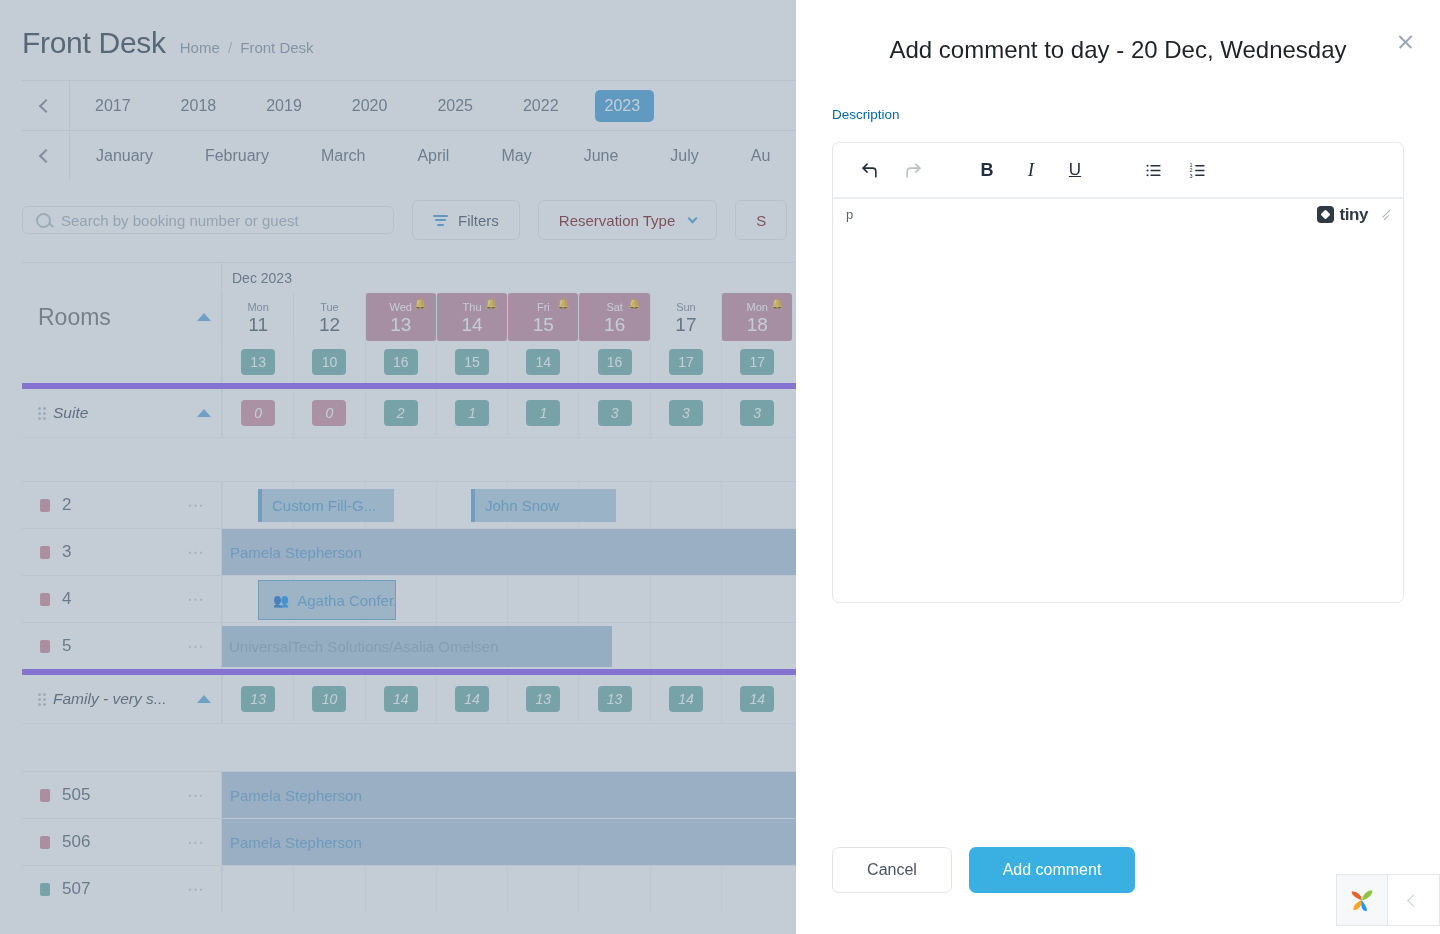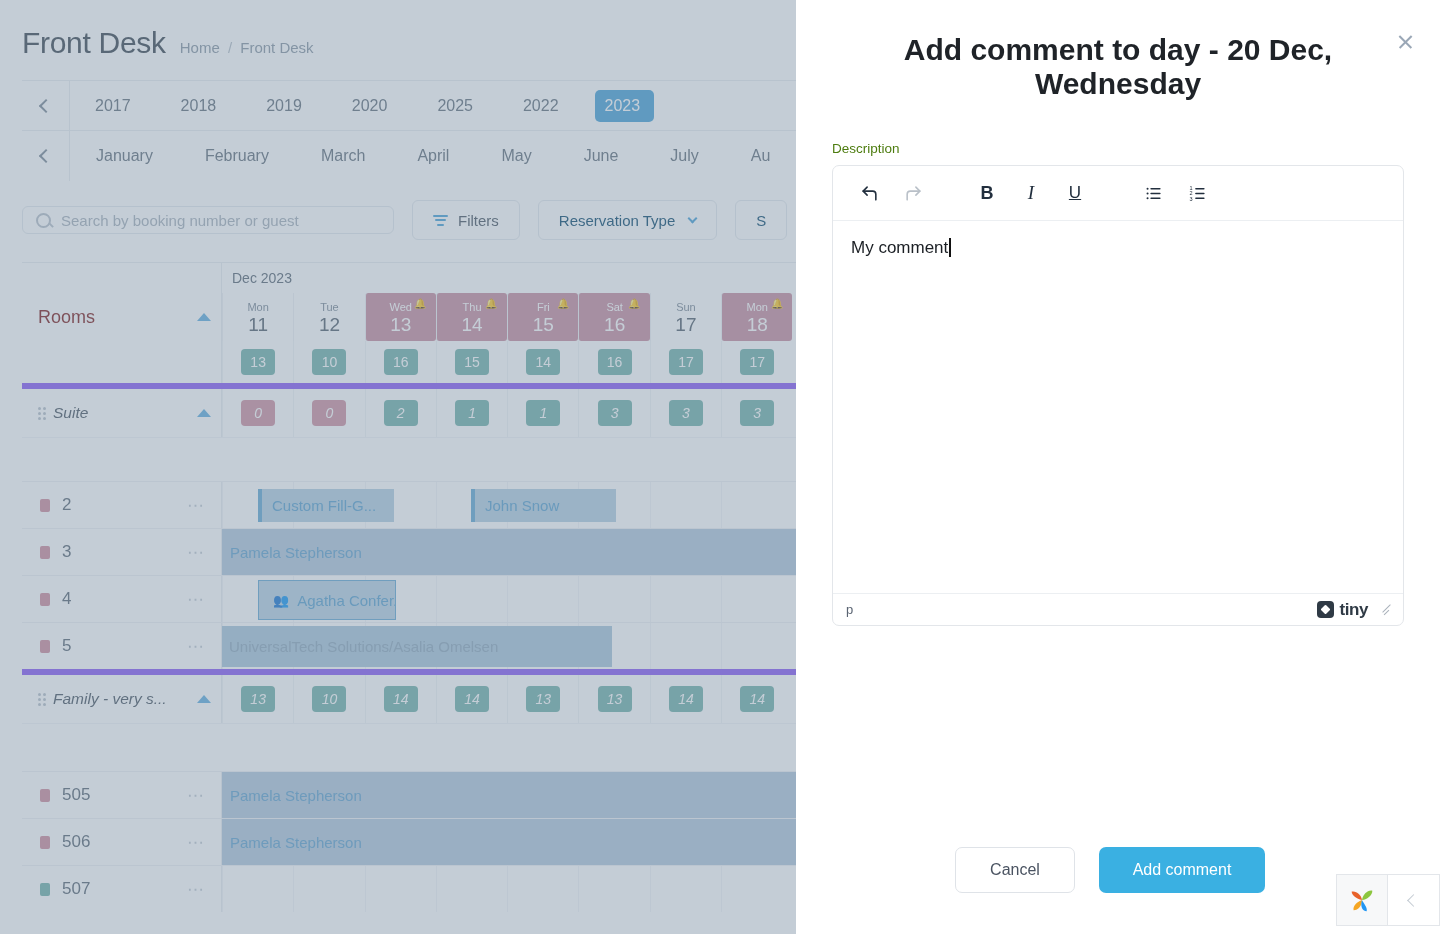--- a/index.html
+++ b/index.html
@@ -58,21 +58,21 @@
   .fbtn {
     height: 40px; border: 1px solid #e4e9ee; border-radius: 6px;
     display: flex; align-items: center; gap: 10px; padding: 0 20px;
     font-size: 15px; color: #4b5763;
   }
   .funnel { display: flex; flex-direction: column; gap: 2.5px; align-items: center; }
   .funnel i { display: block; height: 2px; background: #4aa3d8; border-radius: 1px; }
   .funnel i:nth-child(1) { width: 15px; }
   .funnel i:nth-child(2) { width: 11px; }
   .funnel i:nth-child(3) { width: 7px; }
-  .fbtn.muted { color: #0c4a6e; }
+  .fbtn.muted { color: #7f1d1d; }
   .caret { width: 7px; height: 7px; border-right: 2px solid #4aa3d8; border-bottom: 2px solid #4aa3d8;
            transform: rotate(45deg); margin-left: 4px; margin-top: -4px; }
 
   
   .grid { margin: 22px 22px 0 22px; border-top: 1px solid #e9edf1; }
   .gridhead { display: flex; }
   .lcol { width: 200px; flex: none; border-right: 1px solid #e9edf1; }
   .rcol { flex: 1; overflow: hidden; }
 
   .monthlabel { height: 30px; display: flex; align-items: center; padding-left: 10px;
@@ -84,21 +84,21 @@
     position: relative;
   }
   .day .dow { font-size: 11px; color: #7d8a97; line-height: 14px; }
   .day .dnum { font-size: 19px; color: #55626e; line-height: 21px; }
   .day.hl { background: #c98fa0; border-radius: 3px; }
   .day.hl .dow, .day.hl .dnum { color: #ffffff; }
   .bell { position: absolute; top: 5px; right: 9px; font-size: 10px; color: #ffffff; }
 
   .rowsHeadLeft { height: 48px; display: flex; align-items: center; padding: 0 10px 0 16px;
                   justify-content: space-between; }
-  .rooms-label { font-size: 18px; color: #7f1d1d; }
+  .rooms-label { font-size: 23px; color: #737373; }
   .tri { width: 0; height: 0; border-left: 7px solid transparent; border-right: 7px solid transparent;
          border-bottom: 8px solid #63b0e0; }
   .dots { display: grid; grid-template-columns: repeat(2, 3px); gap: 2px; margin-right: 7px; }
   .dots i { width: 3px; height: 3px; background: #b9c2cb; border-radius: 50%; display: block; }
 
   .countsrow { display: flex; height: 42px; align-items: center; }
   .cell { width: 71.3px; flex: none; display: flex; justify-content: center; align-items: center;
           border-left: 1px solid #f1f4f6; height: 42px; }
   .pill { width: 34px; height: 26px; border-radius: 4px; display: flex; align-items: center;
           justify-content: center; font-size: 14px; color: #ffffff; background: #74b3ab; }
@@ -143,24 +143,24 @@
     background: #ffffff; display: flex; flex-direction: column;
   }
   .modal-close { position: absolute; top: 28px; right: 22px; width: 26px; height: 26px;
                  display: flex; align-items: center; justify-content: center; color: #9aa7b6; }
   .xicon { position: relative; width: 17px; height: 17px; }
   .xicon::before, .xicon::after { content:""; position:absolute; left: 0; top: 8px; width: 17px; height: 1.6px;
      background: #9aa7b6; }
   .xicon::before { transform: rotate(45deg); }
   .xicon::after { transform: rotate(-45deg); }
 
-  .modal-title { text-align: center; font-size: 30px; font-weight: bold; color: #1f2328;
+  .modal-title { text-align: center; font-size: 24px; font-weight: normal; color: #1f2328;
                  line-height: 34px; padding: 33px 92px 0 92px; }
   .modal-body { padding: 40px 36px 0 36px; flex: 1; }
-  .desc-label { font-size: 13.5px; color: #4d7c0f; margin-bottom: 9px; }
+  .desc-label { font-size: 13.5px; color: #0369a1; margin-bottom: 20px; }
 
   .editor { border: 1px solid #e3e6ea; border-radius: 7px; height: 461px;
             display: flex; flex-direction: column; overflow: hidden; }
   .etoolbar { height: 55px; border-bottom: 1px solid #eceff2; display: flex; align-items: center;
               padding: 0 16px; gap: 4px; }
   .tbtn { width: 40px; height: 34px; display: flex; align-items: center; justify-content: center;
           color: #222f3e; font-size: 17px; border-radius: 4px; }
   .tbtn.dis { color: #b9c0c8; }
   .tgap { width: 26px; }
   .tgap2 { width: 30px; }
@@ -174,21 +174,21 @@
   .tinymark { width: 17px; height: 17px; border-radius: 4px; background: #2f3a45; position: relative; }
   .tinymark::after { content:""; position:absolute; left: 5px; top: 5px; width: 7px; height: 7px;
         background: #ffffff; border-radius: 1px; transform: rotate(45deg); }
   .tinytext { font-size: 17px; font-weight: bold; color: #2f3a45; letter-spacing: -0.4px; }
   .resizer { width: 12px; height: 12px; margin-left: 8px; position: relative; }
   .resizer::before, .resizer::after { content:""; position: absolute; background: #aab2bb; height: 1px; width: 11px;
       transform: rotate(-45deg); }
   .resizer::before { top: 4px; left: 0; }
   .resizer::after { top: 8px; left: 2px; width: 7px; }
 
-  .modal-footer { padding: 0 52px 41px 36px; display: flex; justify-content: center; gap: 24px; }
+  .modal-footer { padding: 0 52px 41px 36px; display: flex; gap: 17px; }
   .btn { height: 46px; border-radius: 7px; font-size: 16px; display: flex; align-items: center;
          justify-content: center; }
   .btn-cancel { width: 120px; border: 1px solid #dfe3e8; color: #4a5361; background: #fff; }
   .btn-primary { width: 166px; background: #3ab0e2; color: #ffffff; }
 
   
   .fw { position: absolute; right: 0; bottom: 8px; display: flex; align-items: stretch;
         height: 52px; }
   .fw-logo { width: 52px; background: #f7f8f9; border: 1px solid #e3e6ea; display: flex;
              align-items: center; justify-content: center; }
@@ -655,23 +655,20 @@
                 <line x1="10" y1="6" x2="20" y2="6"></line>
                 <line x1="10" y1="12" x2="20" y2="12"></line>
                 <line x1="10" y1="18" x2="20" y2="18"></line>
                 <text x="2" y="8" font-size="7" fill="#222f3e" stroke="none" font-family="Liberation Sans">1</text>
                 <text x="2" y="14.5" font-size="7" fill="#222f3e" stroke="none" font-family="Liberation Sans">2</text>
                 <text x="2" y="21" font-size="7" fill="#222f3e" stroke="none" font-family="Liberation Sans">3</text>
               </svg>
           </div>
         </div>
 
-        <div class="earea">
-          <span>My comment</span><span class="caretbar"></span>
-        </div>
 
         <div class="estatus">
           <span class="epath">p</span>
           <span class="tinylogo">
             <span class="tinymark"></span>
             <span class="tinytext">tiny</span>
             <span class="resizer"></span>
           </span>
         </div>
       </div>

